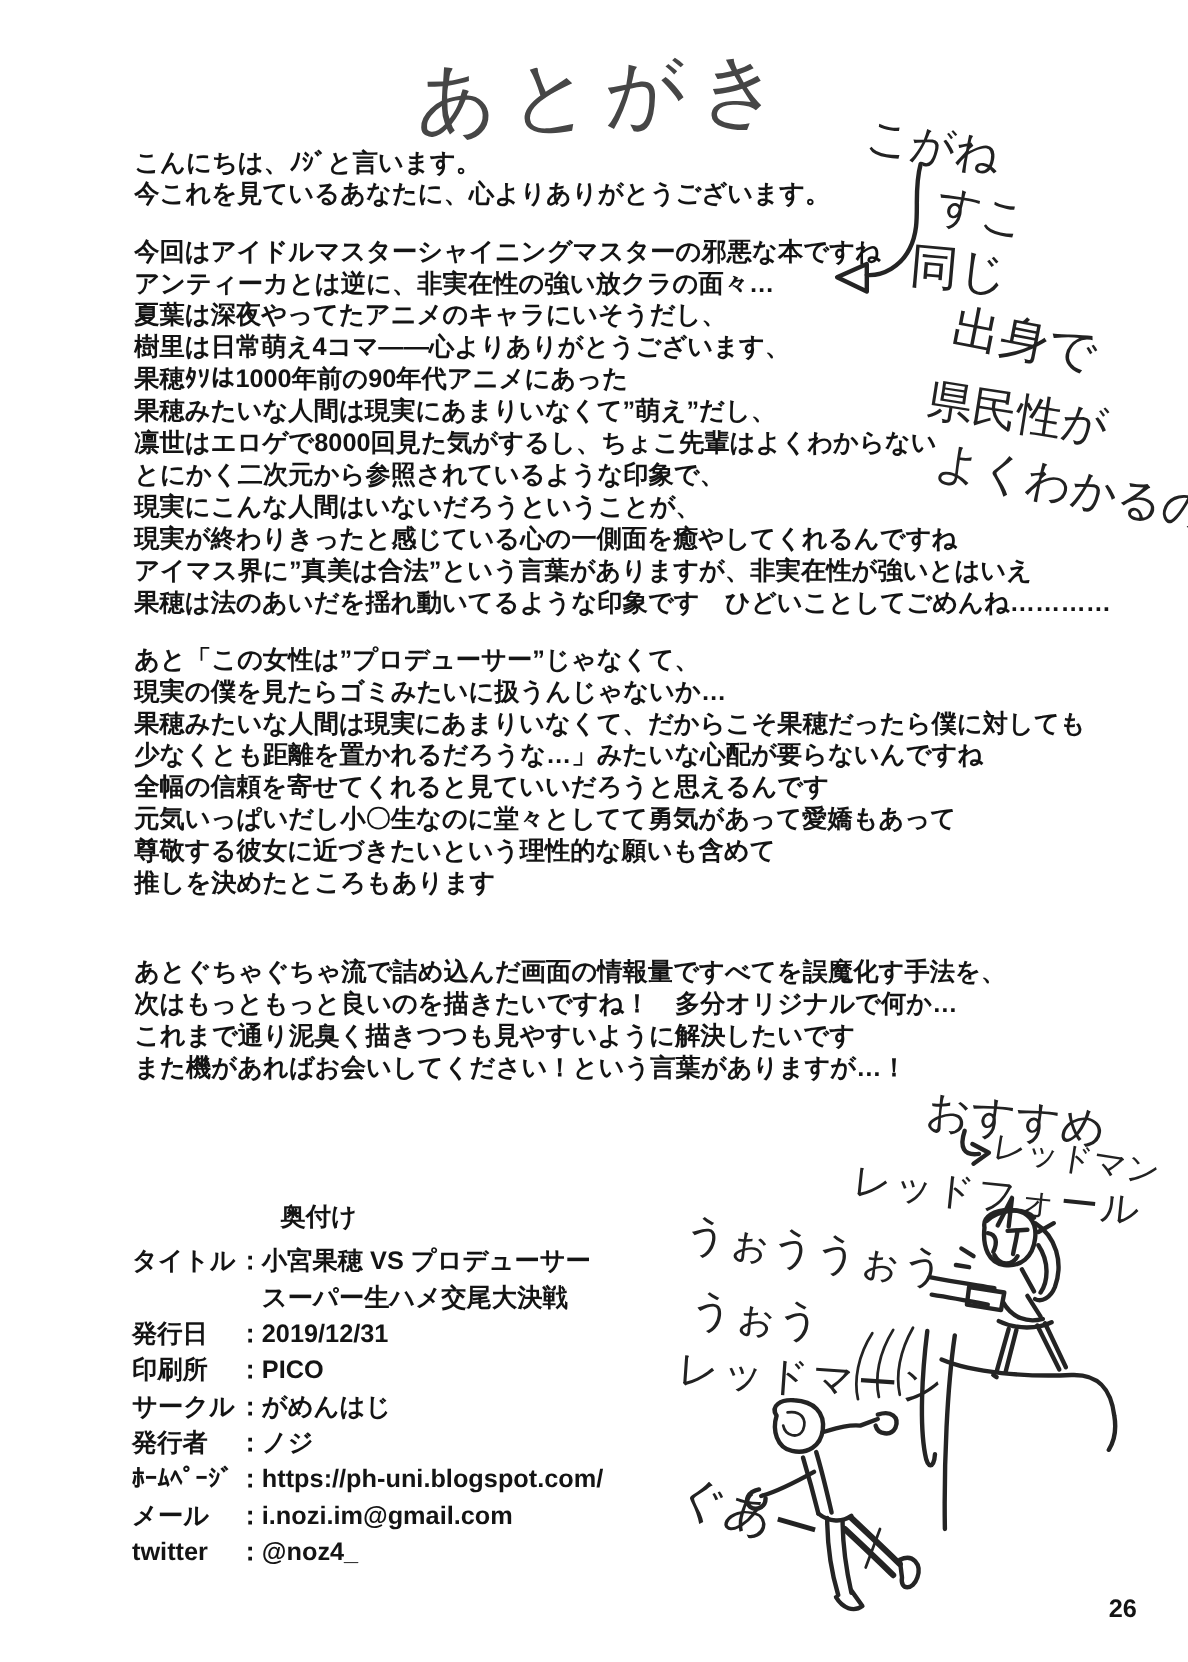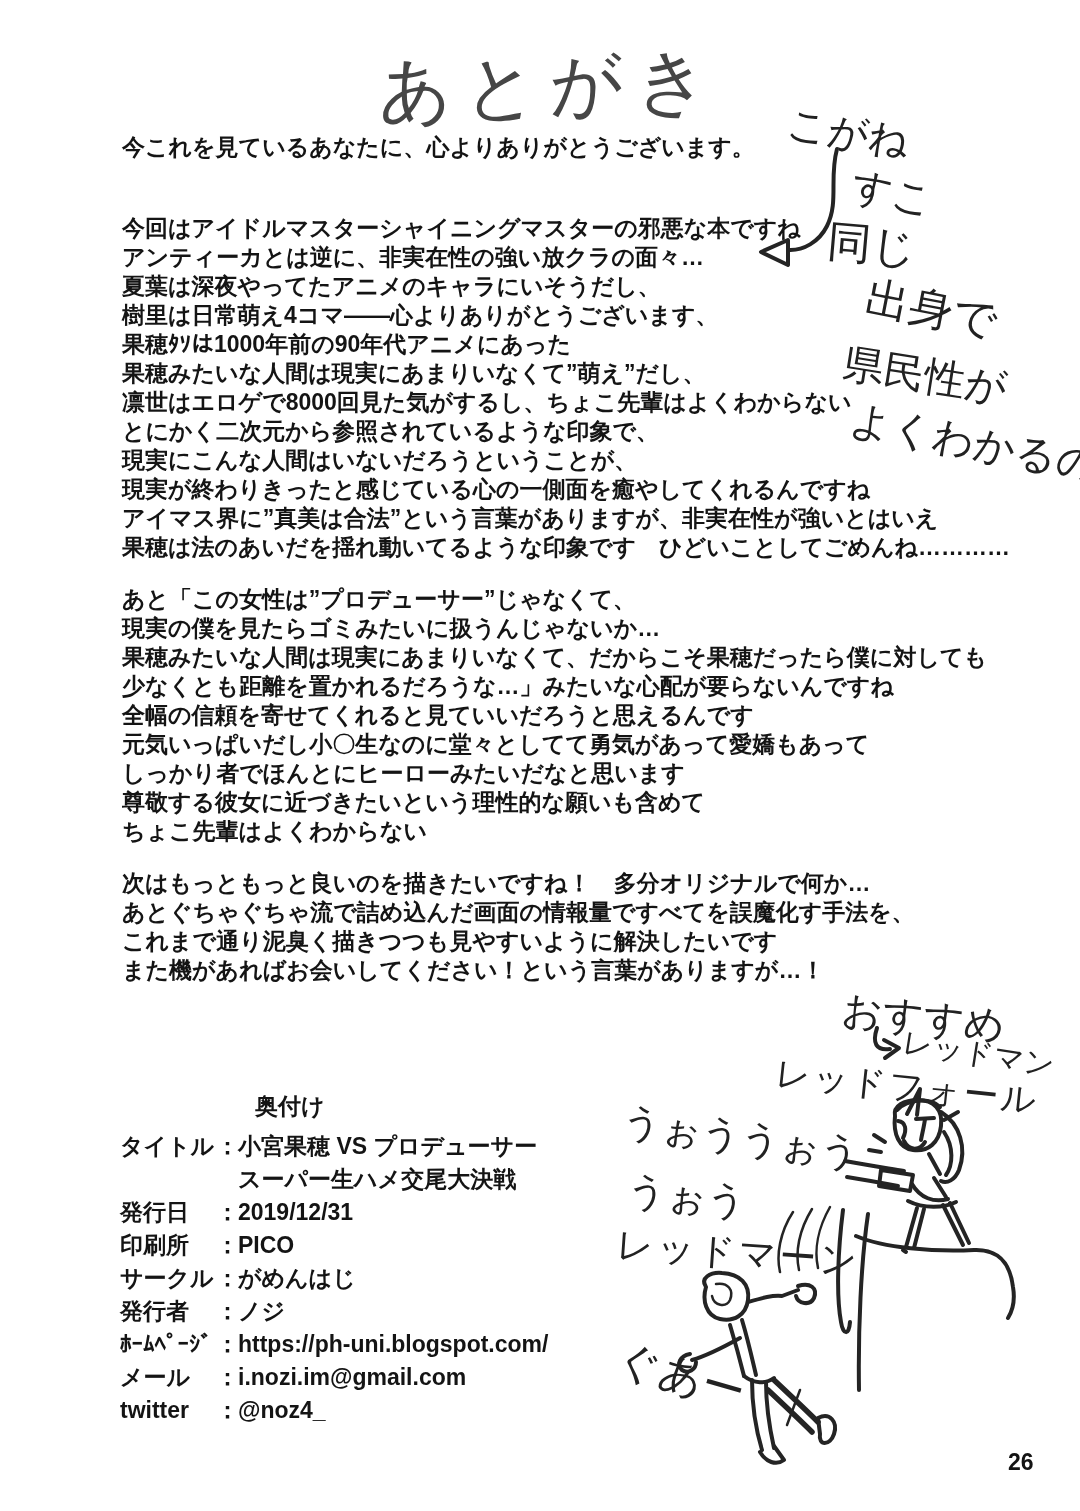--- a/index.html
+++ b/index.html
@@ -104,20 +104,21 @@
   .doodles path.thick { stroke-width: 5.5; }
 </style>
 </head>
 <body>
 
 <div class="page">
 
   <h1 class="title-hand">あとがき</h1>
 
   <section class="para p1">
+    <span class="line">こんにちは、ﾉｼﾞと言います。</span>
     <span class="line">今これを見ているあなたに、心よりありがとうございます。</span>
   </section>
 
   <section class="para p2">
     <span class="line">今回はアイドルマスターシャイニングマスターの邪悪な本ですね</span>
     <span class="line">アンティーカとは逆に、非実在性の強い放クラの面々…</span>
     <span class="line">夏葉は深夜やってたアニメのキャラにいそうだし、</span>
     <span class="line">樹里は日常萌え4コマ――心よりありがとうございます、</span>
     <span class="line">果穂ﾀｿは1000年前の90年代アニメにあった</span>
     <span class="line">果穂みたいな人間は現実にあまりいなくて”萌え”だし、</span>
@@ -129,28 +130,27 @@
     <span class="line">果穂は法のあいだを揺れ動いてるような印象です　ひどいことしてごめんね…………</span>
   </section>
 
   <section class="para p3">
     <span class="line">あと「この女性は”プロデューサー”じゃなくて、</span>
     <span class="line">現実の僕を見たらゴミみたいに扱うんじゃないか…</span>
     <span class="line">果穂みたいな人間は現実にあまりいなくて、だからこそ果穂だったら僕に対しても</span>
     <span class="line">少なくとも距離を置かれるだろうな…」みたいな心配が要らないんですね</span>
     <span class="line">全幅の信頼を寄せてくれると見ていいだろうと思えるんです</span>
     <span class="line">元気いっぱいだし小〇生なのに堂々としてて勇気があって愛嬌もあって</span>
-    <span class="line">しっかり者でほんとにヒーローみたいだなと思います</span>
     <span class="line">尊敬する彼女に近づきたいという理性的な願いも含めて</span>
-    <span class="line">ちょこ先輩はよくわからない</span>
+    <span class="line">推しを決めたところもあります</span>
   </section>
 
   <section class="para p4">
+    <span class="line">あとぐちゃぐちゃ流で詰め込んだ画面の情報量ですべてを誤魔化す手法を、</span>
     <span class="line">次はもっともっと良いのを描きたいですね！　多分オリジナルで何か…</span>
-    <span class="line">あとぐちゃぐちゃ流で詰め込んだ画面の情報量ですべてを誤魔化す手法を、</span>
     <span class="line">これまで通り泥臭く描きつつも見やすいように解決したいです</span>
     <span class="line">また機があればお会いしてください！という言葉がありますが…！</span>
   </section>
 
   <div class="hand mn0">こがね</div>
   <div class="hand mn1">すこ</div>
   <div class="hand mn2">同じ</div>
   <div class="hand mn3">出身で</div>
   <div class="hand mn4">県民性が</div>
   <div class="hand mn5">よくわかるの</div>

